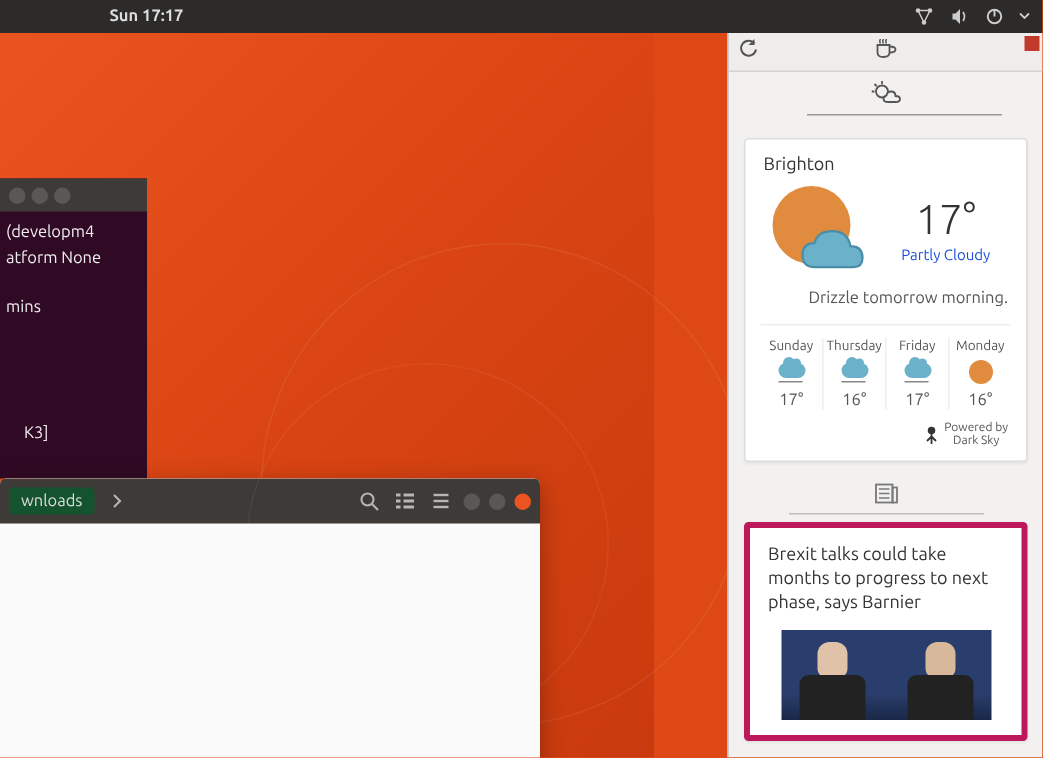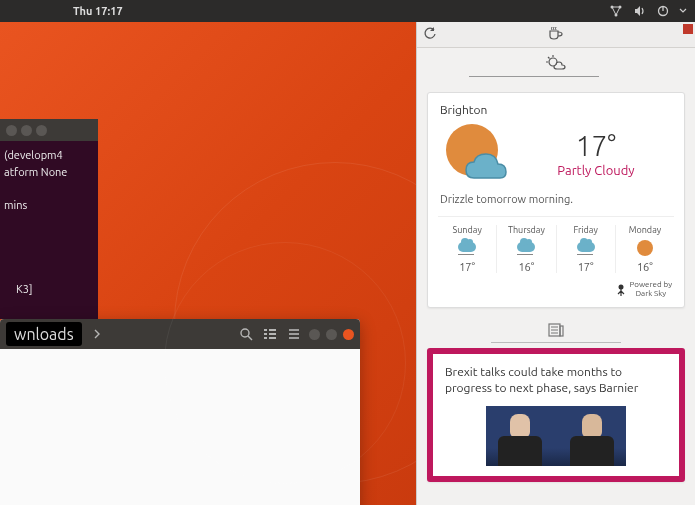--- a/index.html
+++ b/index.html
@@ -12,67 +12,67 @@
 .desktop::before { content: ""; position: absolute; right: -60px; top: 140px; width: 320px; height: 320px; border: 1px solid rgba(255,255,255,0.08); border-radius: 50%; }
 .desktop::after { content: ""; position: absolute; right: 30px; top: 220px; width: 240px; height: 240px; border: 1px solid rgba(255,255,255,0.06); border-radius: 50%; }
 .term-window { position: absolute; top: 97px; left: 0; width: 98px; height: 200px; background: #300a24; color: #eee; font-family: "Ubuntu Mono", monospace; font-size: 11px; }
 .term-titlebar { height: 22px; background: #3d3a37; display: flex; align-items: center; padding: 0 6px; gap: 4px; }
 .wbtn { width: 11px; height: 11px; border-radius: 50%; background: #5a5754; }
 .term-body { padding: 6px 4px; line-height: 1.5; white-space: pre; }
 .term-body2 { position: absolute; top: 255px; left: 0; width: 60px; padding: 6px 16px; color: #eee; background: #300a24; font-family: "Ubuntu Mono", monospace; font-size: 11px; }
 .files-window { position: absolute; top: 297px; left: 0; width: 360px; height: 208px; background: #fafafa; border-radius: 4px 4px 0 0; overflow: hidden; box-shadow: 0 4px 16px rgba(0,0,0,0.3); }
 .files-titlebar { height: 30px; background: #3d3a37; display: flex; align-items: center; padding: 0 6px; gap: 6px; color: #ddd; font-size: 11px; }
 .files-titlebar .spacer { flex: 1; }
-.crumb { background: #000000; border-radius: 3px; padding: 3px 8px; font-size: 16px; }
+.crumb { background: #14532d; border-radius: 3px; padding: 3px 8px; font-size: 11px; }
 .tb-icon { width: 18px; height: 18px; display: flex; align-items: center; justify-content: center; opacity: 0.85; cursor: pointer; }
 .wbtn-close { background: #e95420; }
-.sidebar { position: absolute; top: 22px; right: 0; width: 279px; height: 483px; background: #f2f1f0; border-left: 1px solid #ccc; overflow: hidden; }
+.sidebar { position: absolute; top: 22px; right: 0; width: 210px; height: 483px; background: #f2f1f0; border-left: 1px solid #ccc; overflow: hidden; }
 .side-header { height: 26px; background: #eeedec; border-bottom: 1px solid #d4d2cf; display: flex; align-items: center; justify-content: space-between; padding: 0 6px; position: relative; }
 .side-header .mid { position: absolute; left: 50%; transform: translateX(-50%); }
 .side-tabbar { height: 32px; display: flex; align-items: center; justify-content: center; }
 .side-tabbar .under { width: 130px; height: 1px; background: #999; position: absolute; top: 54px; left: 52px; }
 .weather-card { margin: 12px 10px 0 10px; background: #fff; border: 1px solid #ddd; border-radius: 3px; padding: 10px 12px 8px 12px; box-shadow: 0 1px 2px rgba(0,0,0,0.06); }
 .w-loc { font-size: 12px; color: #333; margin-bottom: 6px; }
 .w-hero { display: flex; align-items: center; gap: 8px; margin-bottom: 8px; }
 .w-hero-icon { width: 72px; height: 62px; position: relative; flex-shrink: 0; }
 .sun-big { position: absolute; width: 52px; height: 52px; background: #e08b3d; border-radius: 50%; top: 2px; left: 6px; }
 .cloud-big { position: absolute; bottom: 2px; right: 2px; }
 .w-hero-right { flex: 1; text-align: center; }
 .w-temp { font-size: 28px; color: #333; font-weight: 300; }
-.w-cond { font-size: 13px; color: #be185d; margin-top: 2px; }
-.w-sub { font-size: 11px; color: #555; text-align: left; margin: 6px 0 10px 0; line-height: 1.3; }
+.w-cond { font-size: 10px; color: #1d4ed8; margin-top: 2px; }
+.w-sub { font-size: 11px; color: #555; text-align: right; margin: 6px 0 10px 0; line-height: 1.3; }
 .w-days { display: flex; justify-content: space-between; border-top: 1px solid #eee; padding-top: 8px; margin: 0 -2px; }
 .w-day { flex: 1; text-align: center; font-size: 9px; color: #555; border-right: 1px solid #eee; padding: 0 1px; }
 .w-day:last-child { border-right: none; }
 .w-day-icon { height: 20px; display: flex; align-items: center; justify-content: center; margin: 3px 0; }
 .w-day-temp { font-size: 11px; }
 .darksky { text-align: right; font-size: 8px; color: #555; margin-top: 8px; display: flex; justify-content: flex-end; align-items: center; gap: 4px; }
 .side-divider { display: flex; justify-content: center; margin: 14px 0 6px 0; position: relative; }
 .side-divider .line { position: absolute; top: 20px; width: 130px; height: 1px; background: #bbb; }
-.news-card { margin: 8px 10px 0 10px; background: #fff; border: 6px solid #be185d; border-radius: 3px; padding: 10px 12px; box-shadow: 0 1px 2px rgba(0,0,0,0.06); }
+.news-card { margin: 8px 10px 0 10px; background: #fff; border: 4px solid #be185d; border-radius: 3px; padding: 10px 12px; box-shadow: 0 1px 2px rgba(0,0,0,0.06); }
 .news-title { font-size: 12px; color: #333; line-height: 1.35; margin-bottom: 10px; }
 .news-img { width: 140px; height: 60px; margin: 0 auto; background: linear-gradient(180deg,#2a3e6d 70%,#1a2847 100%); position: relative; overflow: hidden; }
 .person { position: absolute; bottom: 0; width: 44px; }
 .person .head { width: 20px; height: 24px; background: #e2c1a5; border-radius: 8px 8px 6px 6px; margin: 0 auto; }
 .person .body { width: 44px; height: 30px; background: #222; border-radius: 6px 6px 0 0; margin-top: -2px; }
 .rain-cloud { width: 18px; height: 10px; background: #6bb1c9; border-radius: 5px; position: relative; }
 .rain-cloud::before { content:""; position:absolute; width:8px; height:8px; background:#6bb1c9; border-radius:50%; top:-4px; left:3px; }
 .rain-cloud::after { content:""; position:absolute; width:6px; height:6px; background:#6bb1c9; border-radius:50%; top:-3px; right:3px; }
 .rain-line { width: 16px; height: 1px; background: #888; margin-top: 2px; }
 .sun-sm { width: 16px; height: 16px; background: #e08b3d; border-radius: 50%; }
 .suncloud { position: relative; width: 20px; height: 16px; }
 .suncloud .s { width:14px; height:14px; background:#e08b3d; border-radius:50%; position:absolute; top:0; left:0; }
 .suncloud .c { width:12px; height:7px; background:#6bb1c9; border-radius:4px; position:absolute; bottom:0; right:0; }
 .red-sq { position: absolute; top: 24px; right: 2px; width: 10px; height: 10px; background: #c0392b; z-index: 200; }
 </style>
 </head>
 <body>
 
 <div class="topbar">
-  <div class="topbar-left">Thu 17:17</div>
+  <div class="topbar-left">Sun 17:17</div>
   <div class="topbar-right">
     <span>
         <svg width="14" height="12" viewBox="0 0 14 12">
           <g fill="#ccc">
             <circle cx="3" cy="2" r="1.5"></circle>
             <circle cx="11" cy="2" r="1.5"></circle>
             <circle cx="7" cy="10" r="1.5"></circle>
             <path d="M3 2 L11 2 M3 2 L7 10 M11 2 L7 10" stroke="#ccc" stroke-width="1" fill="none"></path>
           </g>
         </svg>

